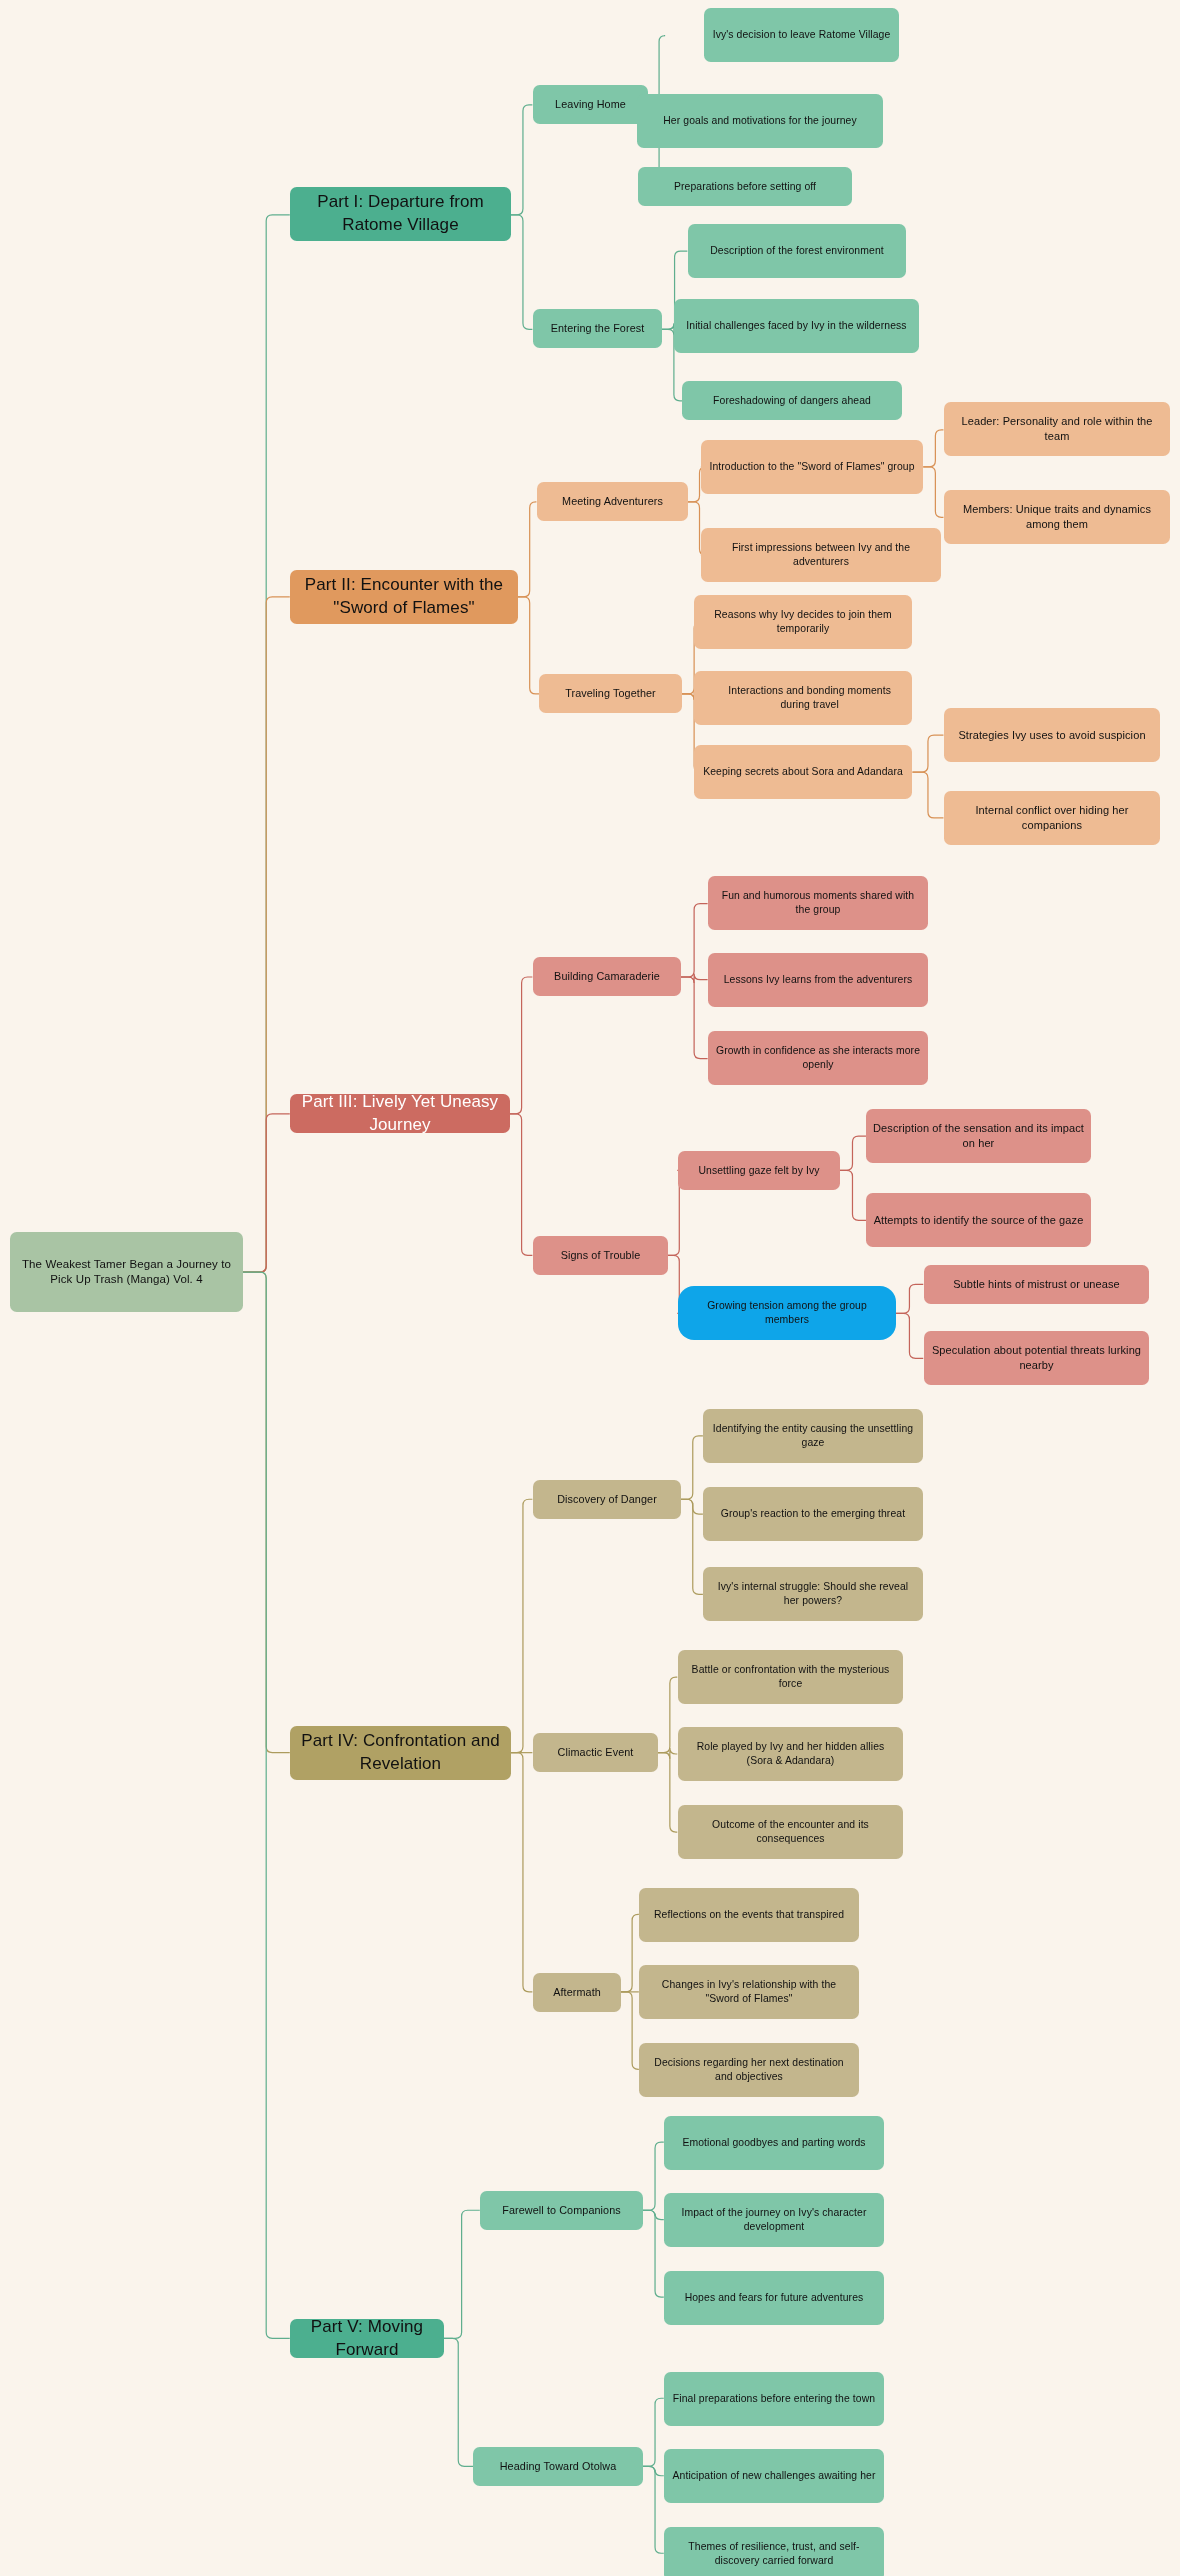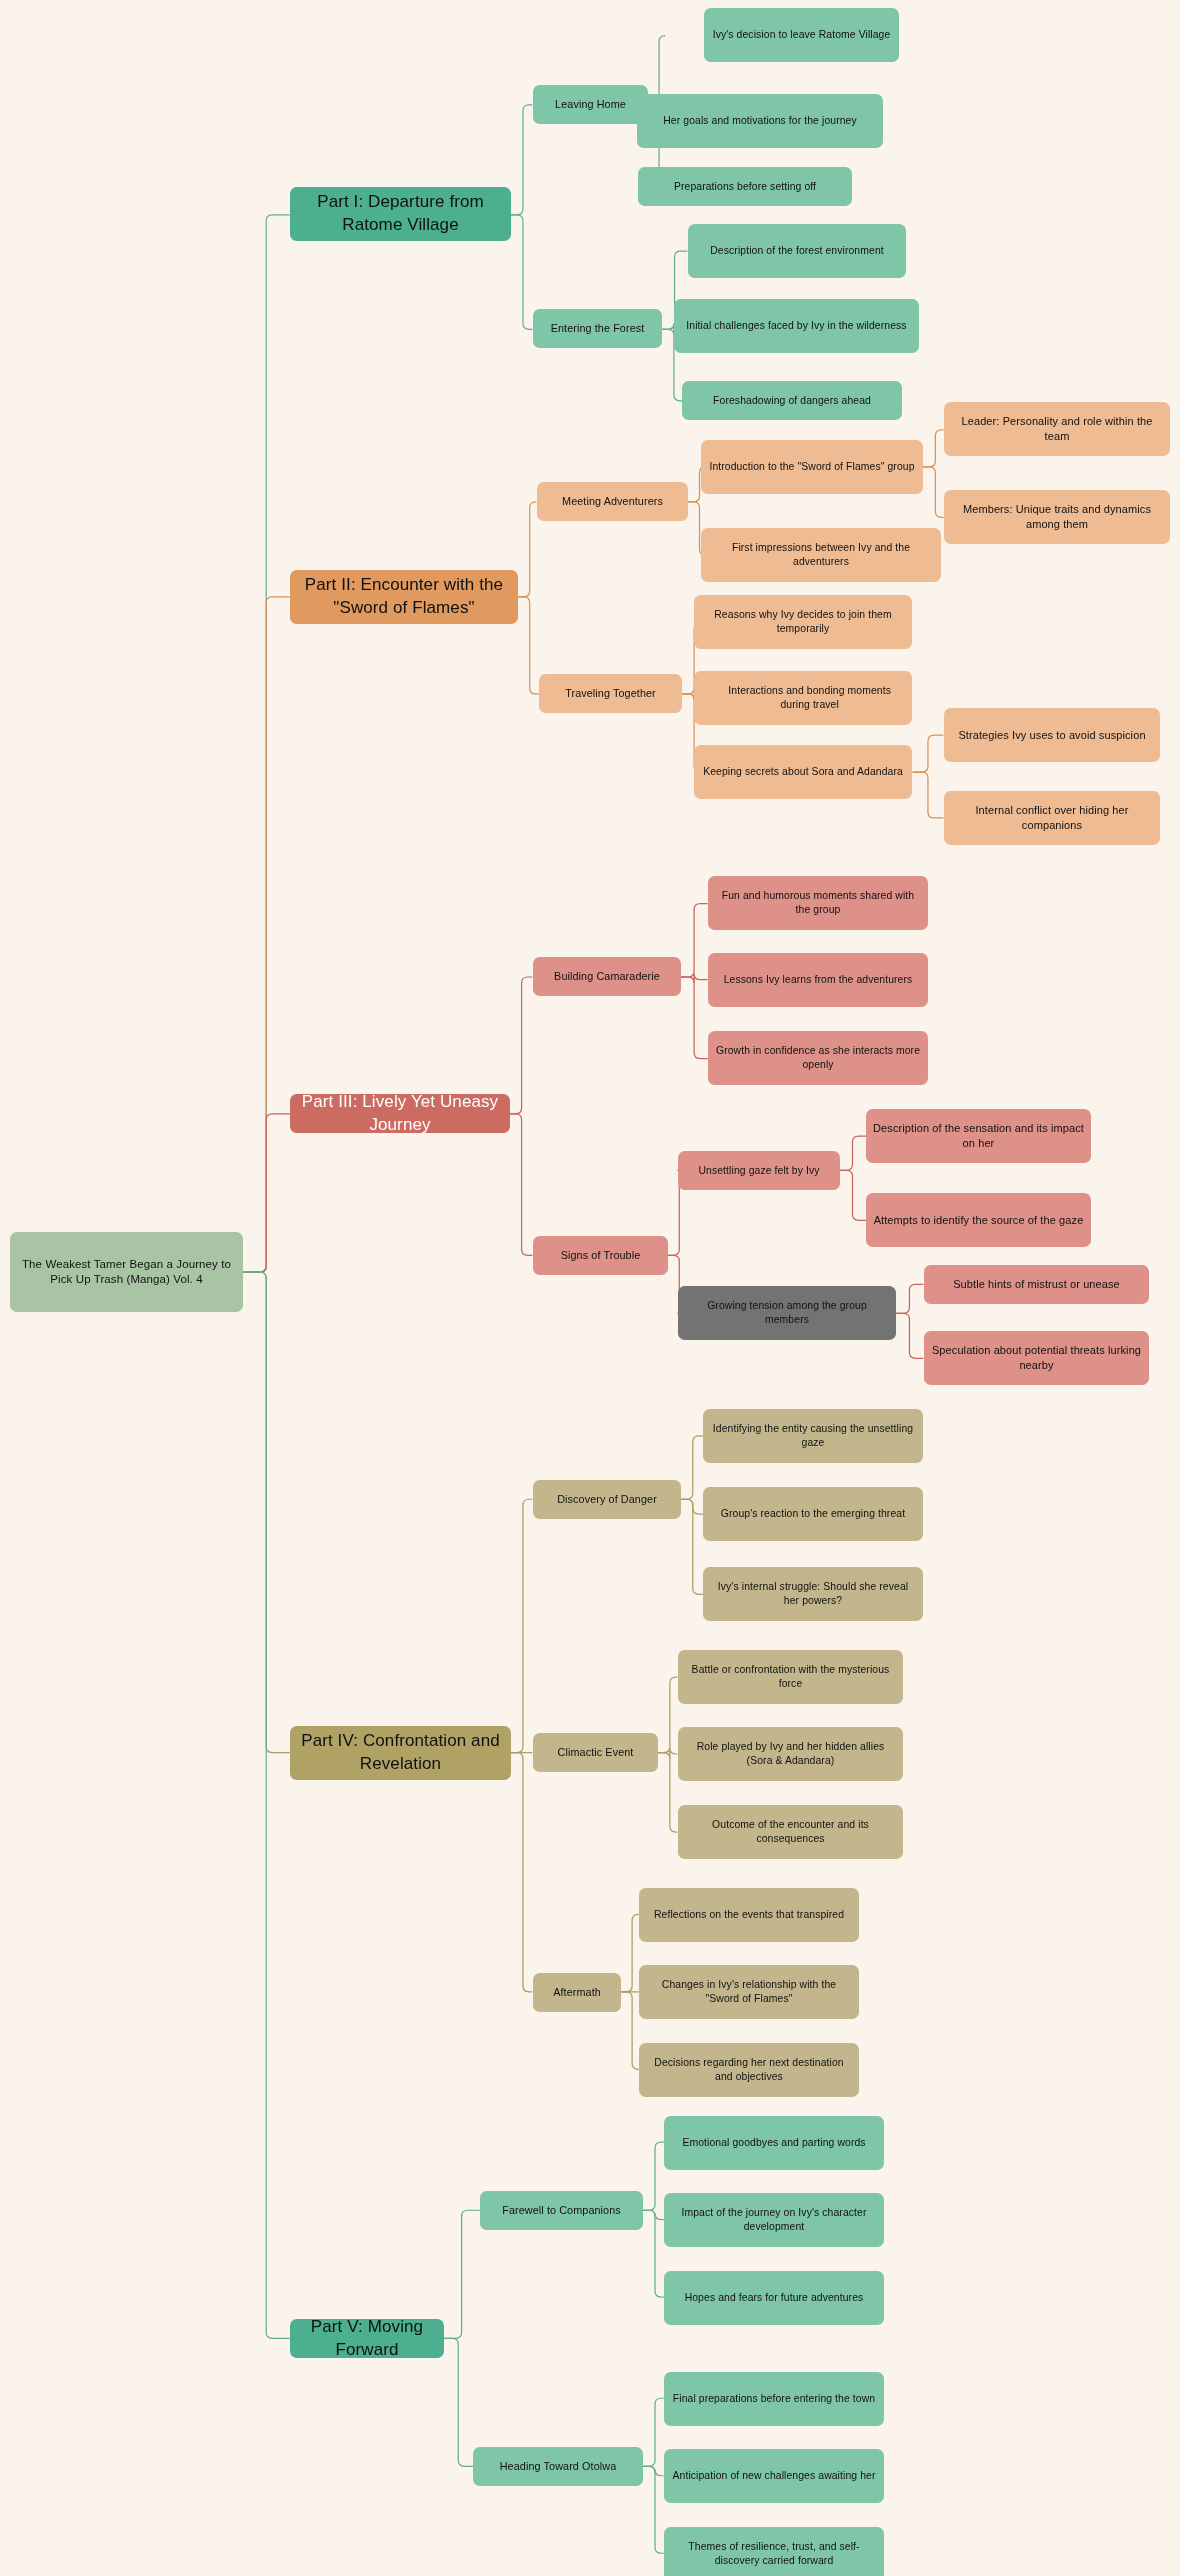--- a/index.html
+++ b/index.html
@@ -192,21 +192,21 @@
       </div>
       <div class="node lvl-3" style="left: 678px; top: 1151px; width: 162px; height: 39px; background: rgb(221, 145, 137);">
         <span>Unsettling gaze felt by Ivy</span>
       </div>
       <div class="node lvl-4" style="left: 866px; top: 1109px; width: 225px; height: 54px; background: rgb(221, 145, 137);">
         <span>Description of the sensation and its impact on her</span>
       </div>
       <div class="node lvl-4" style="left: 866px; top: 1193px; width: 225px; height: 54px; background: rgb(221, 145, 137);">
         <span>Attempts to identify the source of the gaze</span>
       </div>
-      <div class="node lvl-3" style="left: 678px; top: 1286px; width: 218px; height: 54px; background: #737373;">
+      <div class="node lvl-3" style="left: 678px; top: 1286px; width: 218px; height: 54px; background: #0ea5e9; border-radius: 16px;">
         <span>Growing tension among the group members</span>
       </div>
       <div class="node lvl-4" style="left: 924px; top: 1265px; width: 225px; height: 39px; background: rgb(221, 145, 137);">
         <span>Subtle hints of mistrust or unease</span>
       </div>
       <div class="node lvl-4" style="left: 924px; top: 1331px; width: 225px; height: 54px; background: rgb(221, 145, 137); align-items: center;">
         <span>Speculation about potential threats lurking nearby</span>
       </div>
       <div class="node lvl-1" style="left: 290px; top: 1726px; width: 221px; height: 54px; background: rgb(176, 161, 100);">
         <span>Part IV: Confrontation and Revelation</span>

